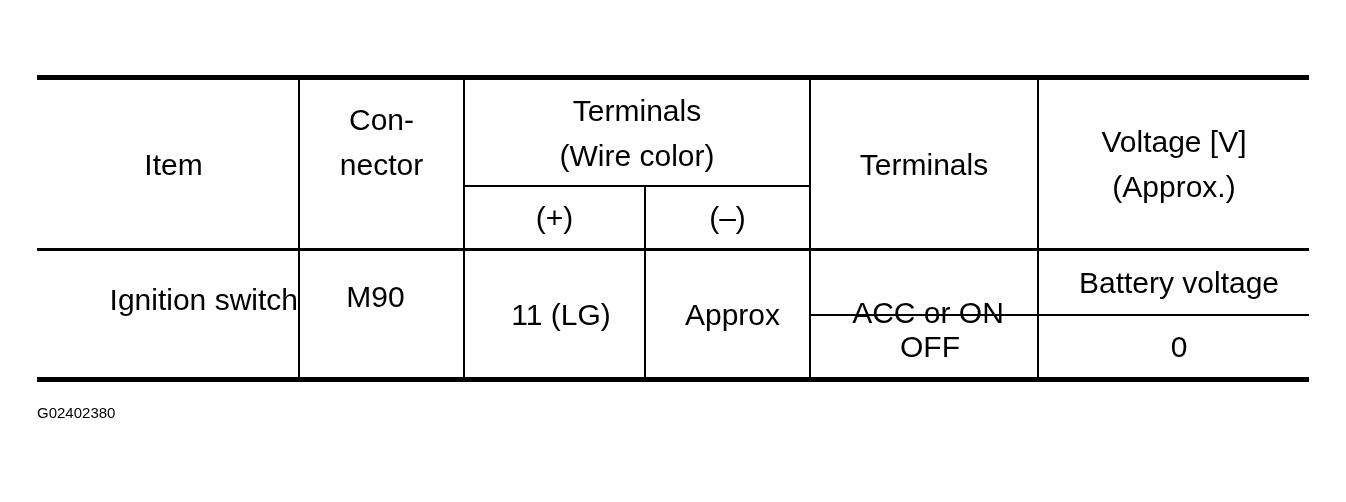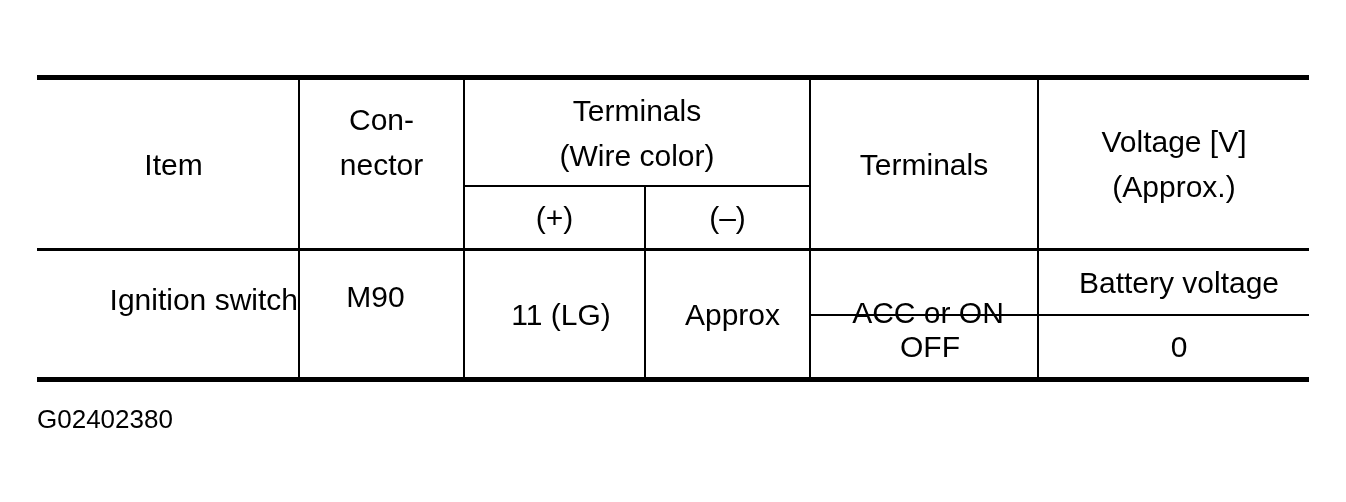--- a/index.html
+++ b/index.html
@@ -2,21 +2,21 @@
 <html><head>
 <meta charset="utf-8">
 <style>
   html, body { margin:0; padding:0; background:#ffffff; }
   body { width:1346px; height:502px; position:relative; overflow:hidden;
          font-family:"Liberation Sans", sans-serif; color:#000; }
   .hline { position:absolute; background:#000; }
   .vline { position:absolute; background:#000; width:2px; }
   .cell { position:absolute; display:flex; align-items:center; justify-content:center;
           text-align:center; font-size:30px; line-height:45px; white-space:pre-line; }
-  .fig-id { position:absolute; left:37px; top:404px; font-size:26px; font-weight:normal;
+  .fig-id { position:absolute; left:37px; top:404px; font-size:15px; font-weight:normal;
             letter-spacing:0px; }
 </style>
 </head>
 <body>
 
 <div>
 
   <div class="hline" style="left:37px; top:75px; width:1272px; height:5px;"></div>
   <div class="hline" style="left:464px; top:185px; width:346px; height:2px;"></div>
   <div class="hline" style="left:37px; top:248px; width:1272px; height:3px;"></div>

